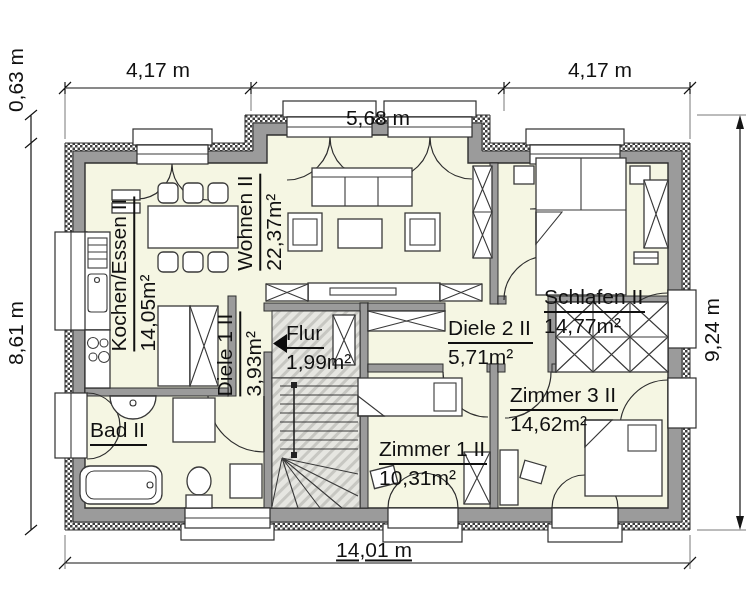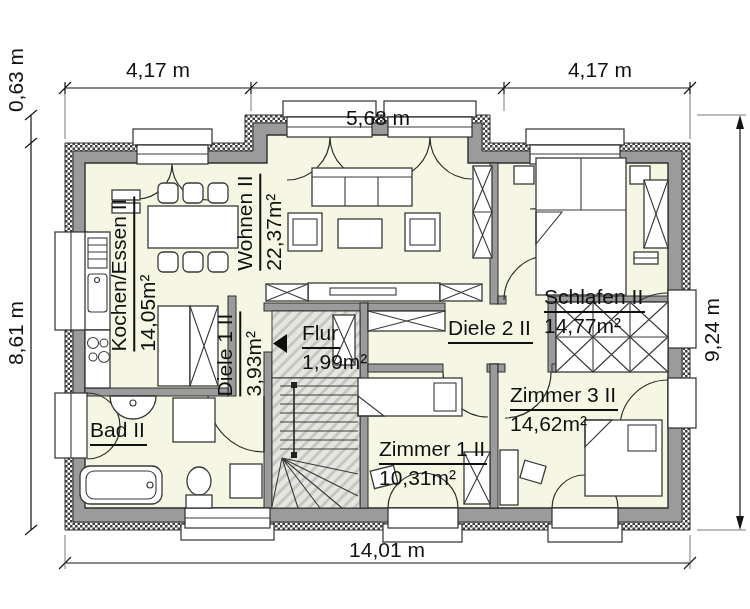--- a/index.html
+++ b/index.html
@@ -256,26 +256,27 @@
     <span class="ar">14,05m²</span>
   </div>
   <div class="lbl vcenter" style="left:260px; top:222px;">
     <span class="nm">Wohnen II</span>
     <span class="ar">22,37m²</span>
   </div>
   <div class="lbl vcenter" style="left:240px; top:354px;">
     <span class="nm">Diele 1 II</span>
     <span class="ar">3,93m²</span>
   </div>
-  <div class="lbl" style="left:286px; top:320px;margin-left:16px;">
+  <div class="lbl" style="left:286px; top:320px;">
     <span class="nm">Flur</span>
     <span class="ar">1,99m²</span>
   </div>
   <div class="lbl" style="left:448px; top:315px;">
     <span class="nm">Diele 2 II</span>
+    <span class="ar">5,71m²</span>
   </div>
   <div class="lbl" style="left:544px; top:252px;margin-top:32px;">
     <span class="nm">Schlafen II</span>
     <span class="ar">14,77m²</span>
   </div>
   <div class="lbl" style="left:379px; top:436px;">
     <span class="nm">Zimmer 1 II</span>
     <span class="ar">10,31m²</span>
   </div>
   <div class="lbl" style="left:510px; top:382px;">
@@ -285,15 +286,15 @@
   <div class="lbl" style="left:90px; top:417px;">
     <span class="nm">Bad II</span>
   </div>
 
   <div class="dim hcenter" style="left:158px; top:70px;">4,17 m</div>
   <div class="dim hcenter" style="left:378px; top:70px;margin-top:48px;">5,68 m</div>
   <div class="dim hcenter" style="left:600px; top:70px;">4,17 m</div>
   <div class="dim vcenter" style="position:absolute; left:16px; top:80px;">0,63 m</div>
   <div class="dim vcenter" style="position:absolute; left:16px; top:333px;">8,61 m</div>
   <div class="dim vcenter" style="position:absolute; left:712px; top:330px;">9,24 m</div>
-  <div class="dim hcenter" style="left:387px; top:550px;">14,01 m</div>
+  <div class="dim hcenter" style="left:374px; top:550px;text-decoration:underline;">14,01 m</div>
 
 </div>
 
 </body></html>

